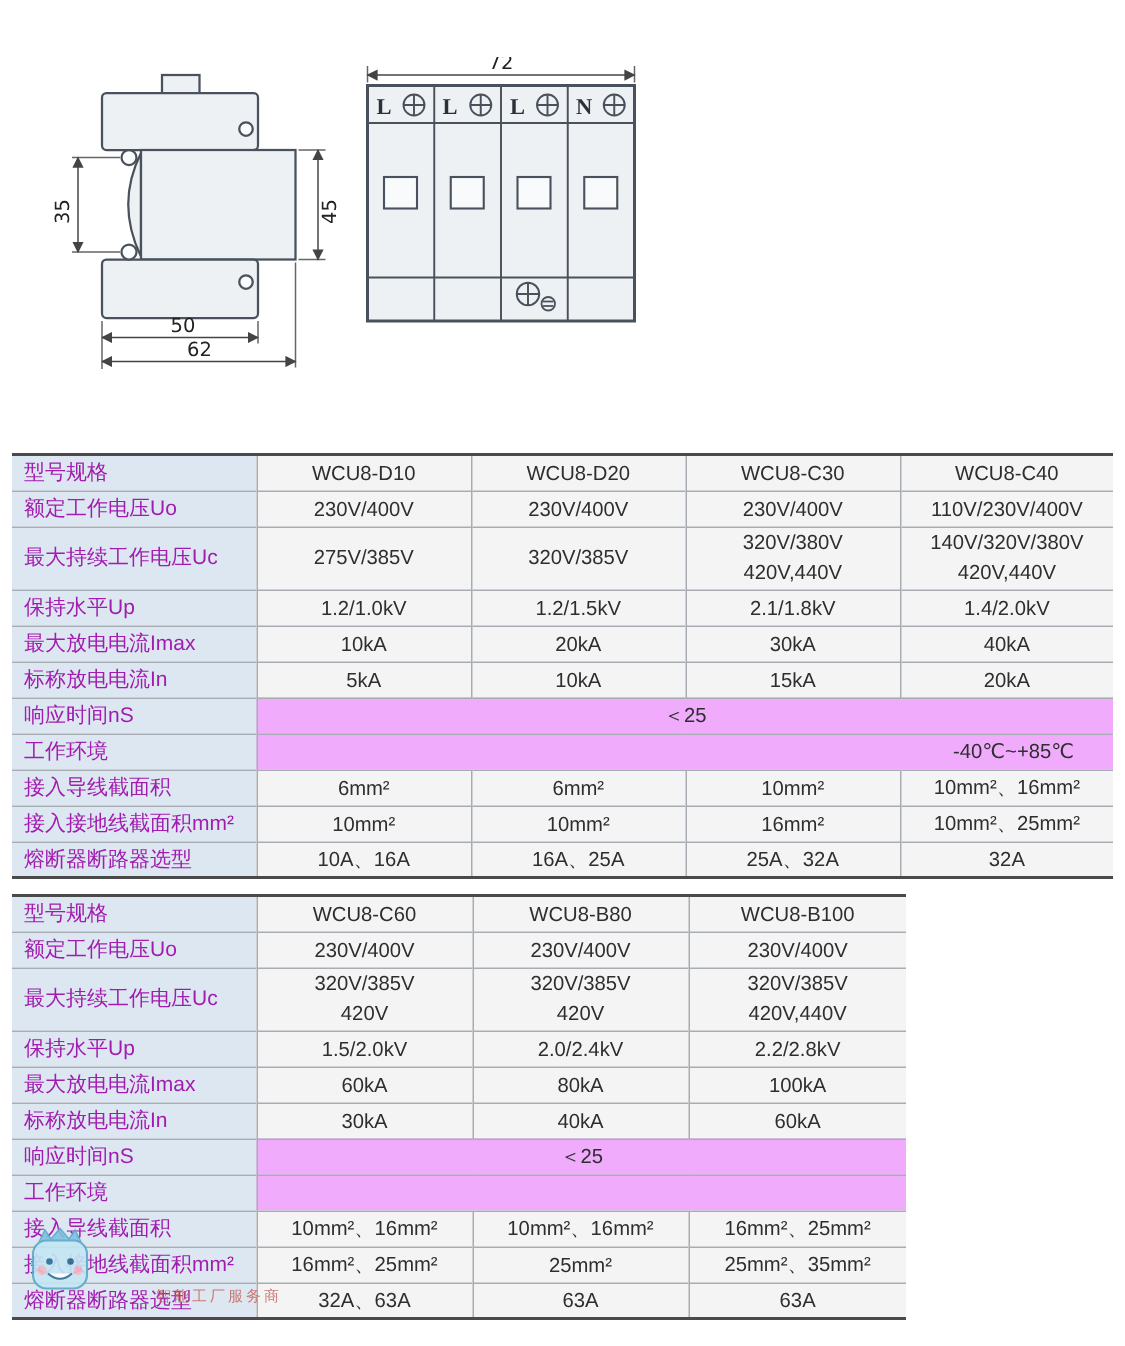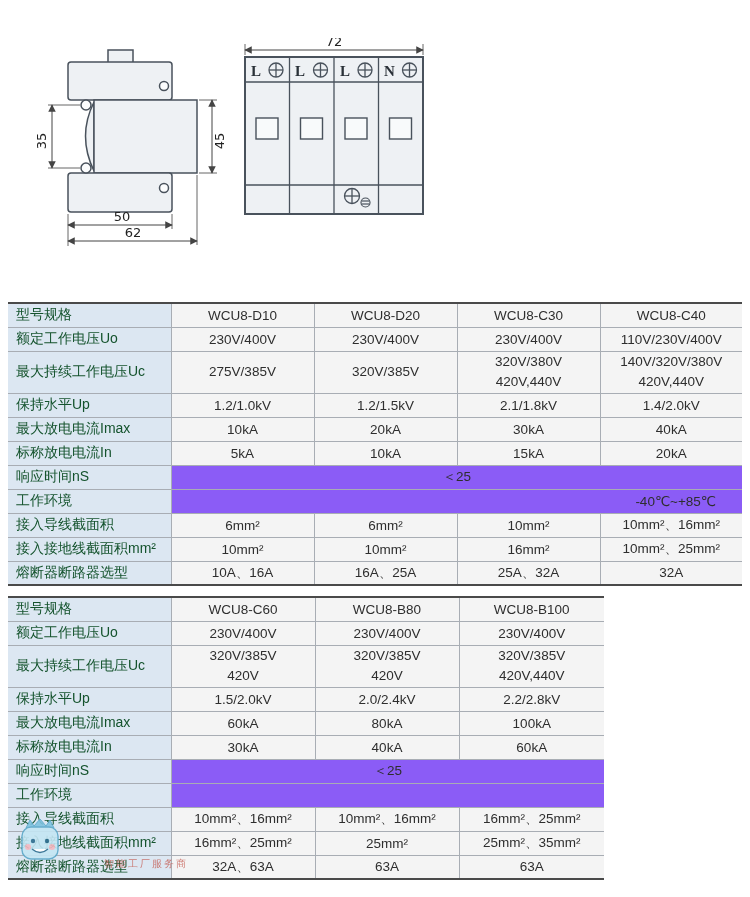--- a/index.html
+++ b/index.html
@@ -10,26 +10,26 @@
   #params-title{left:5px;top:264px;}
   #drawing-svg{position:absolute;left:0;top:38px;}
   svg text{font-family:"DejaVu Sans","Liberation Sans",sans-serif;}
   .dimtext{font-size:13px;fill:#222;}
   .termtext{font-family:"Liberation Serif","DejaVu Serif",serif;font-size:15px;font-weight:bold;fill:#2a3138;}
 
   table.spec{position:absolute;border-collapse:collapse;table-layout:fixed;
     border-top:2px solid #4a4a4a;border-bottom:2px solid #4a4a4a;
     font-size:13.5px;color:#2e2e2e;}
   table.spec th{background:#dce7f2;font-weight:normal;text-align:left;
-    padding:0 4px 0 8px;font-size:14px;color:#14532d;overflow:hidden;white-space:nowrap;}
+    padding:0 4px 0 8px;font-size:14px;color:#a21caf;overflow:hidden;white-space:nowrap;}
   table.spec td{background:#f4f4f4;text-align:center;border-left:1px solid #a8adb4;padding:0 2px;}
   table.spec tr+tr th,table.spec tr+tr td{border-top:1px solid #a8adb4;}
   table.spec tr{height:24px;}
   table.spec tr.tall{height:42px;}
-  table.spec td.span{background:#8b5cf6;}
+  table.spec td.span{background:#f0abfc;}
   table.spec td.env{text-align:right;padding-right:26px;padding-left:16px;}
   table.spec td .l2{line-height:1.45;}
   #table1{left:8px;top:302px;width:734px;}
   #table2{left:8px;top:596px;width:596px;}
 
   .wm{position:absolute;left:16px;top:810px;width:380px;height:84px;opacity:.9;pointer-events:none;}
   .wm-mascot{position:absolute;left:2px;top:6px;}
   .wm-brand{position:absolute;left:46px;top:24px;font-size:25px;letter-spacing:7px;
     color:transparent;-webkit-text-stroke:1px #c3c8d1;opacity:.75;}
   .wm-slogan{position:absolute;left:88px;top:47px;font-size:10px;color:#c45a50;

